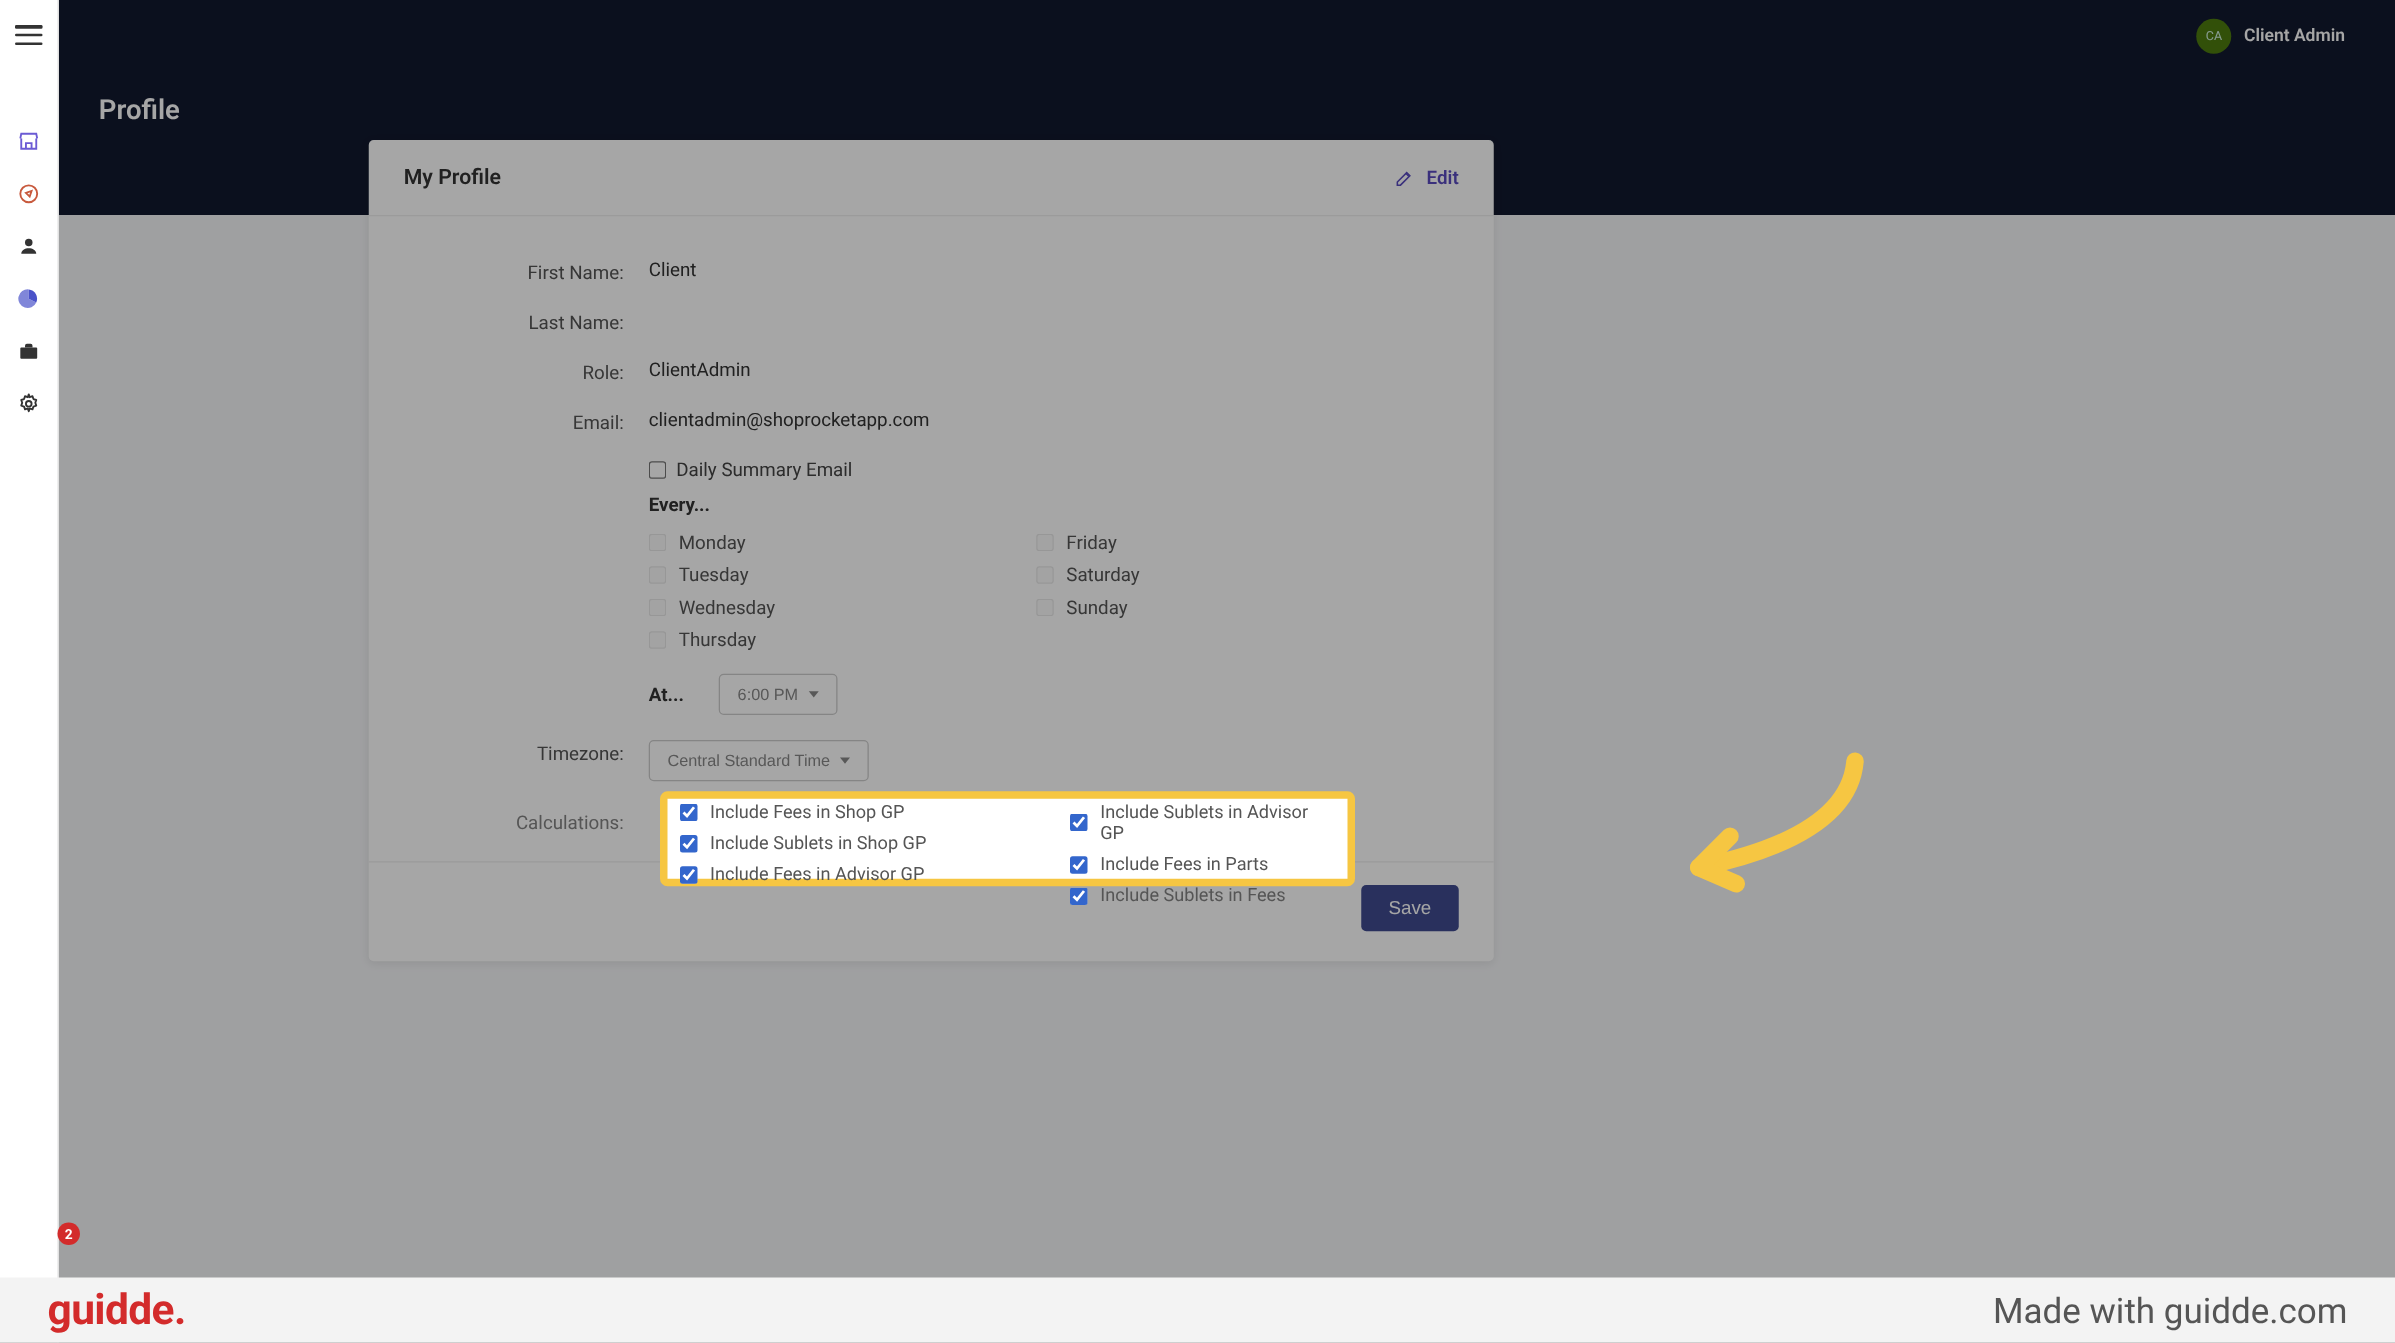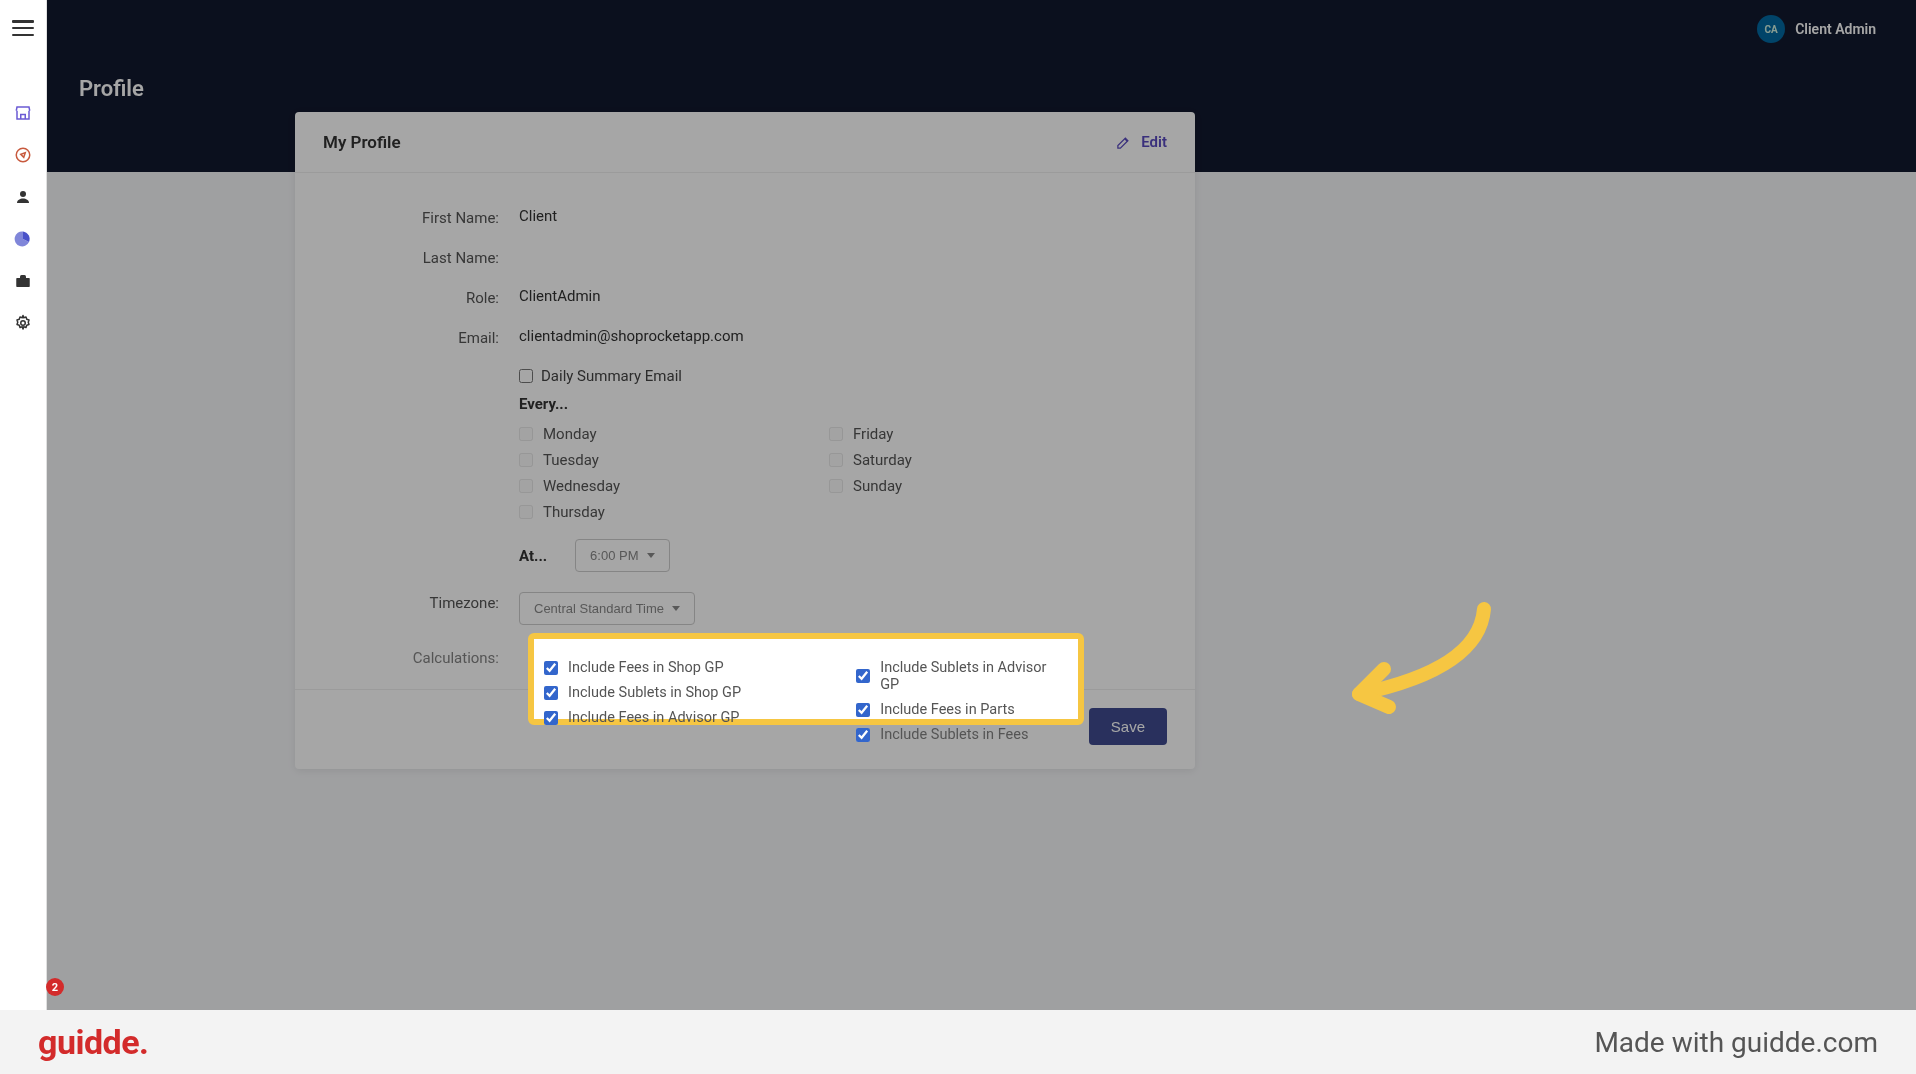--- a/index.html
+++ b/index.html
@@ -82,24 +82,24 @@
     }
     .avatar-wrap {
       display: flex;
       align-items: center;
       gap: 10px;
     }
     .avatar {
       width: 28px;
       height: 28px;
       border-radius: 50%;
-      background: #0369a1;
+      background: #4d7c0f;
       color: #d0f0e0;
       font-size: 10px;
-      font-weight: 700;
+      font-weight: 400;
       display: flex;
       align-items: center;
       justify-content: center;
     }
     .user-name {
       font-size: 14px;
       font-weight: 600;
       color: #fff;
     }
     .page-title {
@@ -238,26 +238,26 @@
       display: flex;
       align-items: flex-start;
       padding: 12px 0;
       position: relative;
     }
     .highlight-box {
       position: absolute;
       left: 205px;
       top: -2px;
       width: 556px;
-      height: 92px;
+      height: 76px;
       background: #fff;
       border: 6px solid #f6c642;
       border-radius: 6px;
       z-index: 10;
-      padding: 20px 10px;
+      padding: 2px 10px;
     }
     .calc-grid {
       display: flex;
     }
     .calc-col {
       display: flex;
       flex-direction: column;
       gap: 8px;
     }
     .calc-col:first-child { width: 314px; }
@@ -298,21 +298,21 @@
       top: -40px;
       z-index: 11;
       width: 200px;
       height: 130px;
     }
     .guidde-bar {
       position: absolute;
       bottom: 0;
       left: 0;
       right: 0;
-      height: 64px;
+      height: 52px;
       background: #f3f3f3;
       display: flex;
       align-items: center;
       justify-content: space-between;
       padding: 0 38px;
       z-index: 20;
     }
     .guidde-logo {
       color: #d32b2b;
       font-size: 34px;

